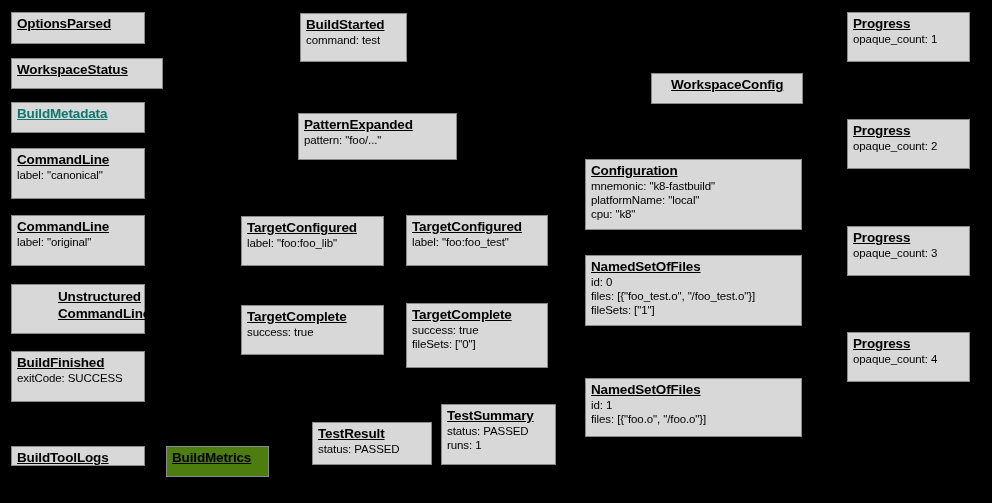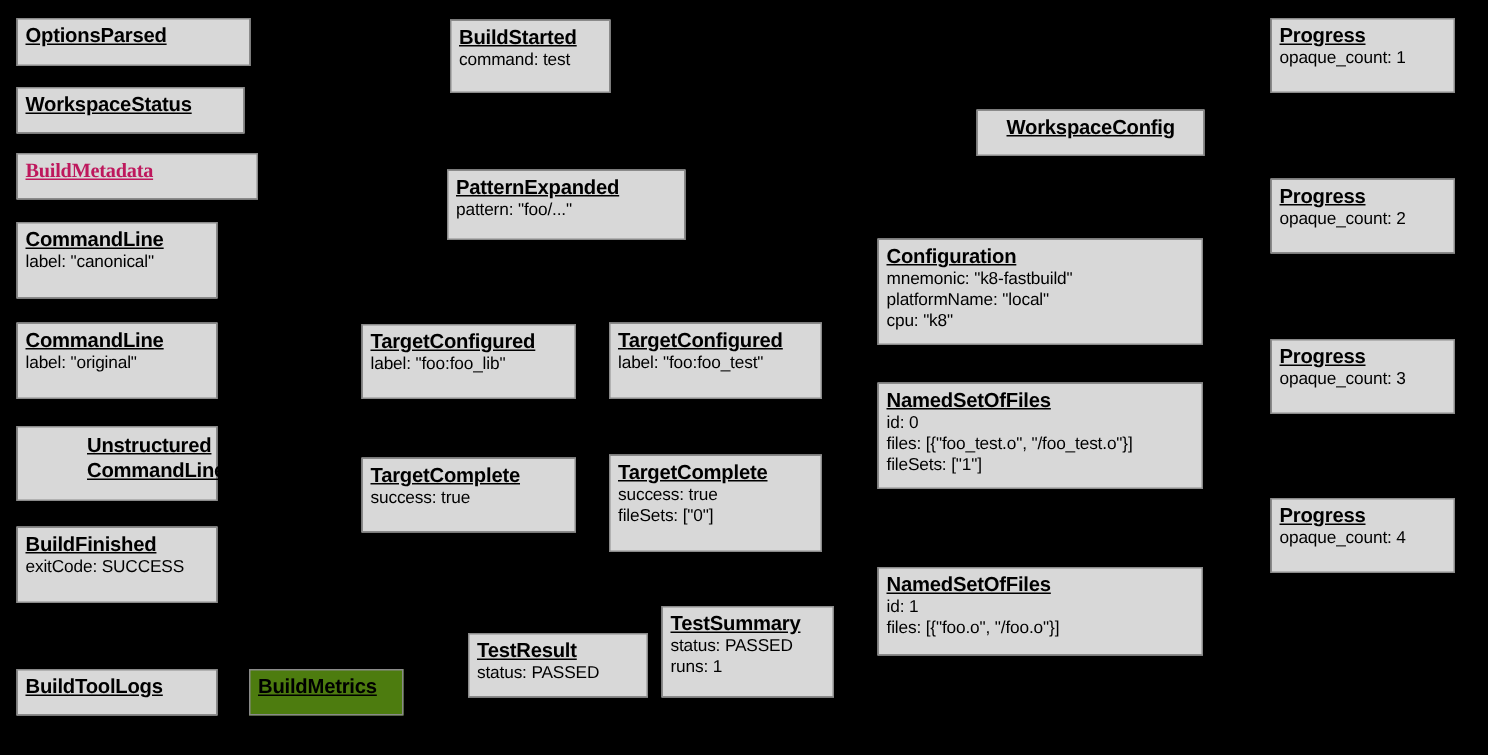--- a/index.html
+++ b/index.html
@@ -54,21 +54,21 @@
     font-size: 11.5px;
     line-height: 14px;
     white-space: nowrap;
     letter-spacing: -0.1px;
   }
 </style>
 </head>
 <body>
 
 <div id="canvas" style="width: 992px; height: 503px; background: rgb(0, 0, 0);">
-    <div class="node" style="left: 11px; top: 12px; width: 156px; height: 32px; background: rgb(216, 216, 216); border-color: rgb(138, 138, 138); color: rgb(0, 0, 0);">
+    <div class="node" style="left: 11px; top: 12px; width: 134px; height: 32px; background: rgb(216, 216, 216); border-color: rgb(138, 138, 138); color: rgb(0, 0, 0);">
       <div>
         <span class="node-title">OptionsParsed</span>
       </div>
     </div>
     <div class="node" style="left: 300px; top: 13px; width: 107px; height: 49px; background: rgb(216, 216, 216); border-color: rgb(138, 138, 138); color: rgb(0, 0, 0);">
       <div>
         <span class="node-title">BuildStarted</span>
       </div>
       <div class="node-fields">
         <span class="node-field">command: test</span>
@@ -85,21 +85,21 @@
     <div class="node" style="left: 11px; top: 58px; width: 152px; height: 31px; background: rgb(216, 216, 216); border-color: rgb(138, 138, 138); color: rgb(0, 0, 0);">
       <div>
         <span class="node-title">WorkspaceStatus</span>
       </div>
     </div>
     <div class="node" style="left: 651px; top: 73px; width: 152px; height: 31px; background: rgb(216, 216, 216); border-color: rgb(138, 138, 138); color: rgb(0, 0, 0); padding-left: 19px;">
       <div>
         <span class="node-title">WorkspaceConfig</span>
       </div>
     </div>
-    <div class="node" style="left: 11px; top: 102px; width: 161px; height: 31px; background: rgb(216, 216, 216); border-color: rgb(138, 138, 138); color: #be185d; font-family: Liberation Serif, serif;">
+    <div class="node" style="left: 11px; top: 102px; width: 134px; height: 31px; background: rgb(216, 216, 216); border-color: rgb(138, 138, 138); color: #0f766e;">
       <div>
         <span class="node-title">BuildMetadata</span>
       </div>
     </div>
     <div class="node" style="left: 298px; top: 113px; width: 159px; height: 47px; background: rgb(216, 216, 216); border-color: rgb(138, 138, 138); color: rgb(0, 0, 0);">
       <div>
         <span class="node-title">PatternExpanded</span>
       </div>
       <div class="node-fields">
         <span class="node-field">pattern: "foo/..."</span>
@@ -231,21 +231,21 @@
       </div>
     </div>
     <div class="node" style="left: 312px; top: 422px; width: 120px; height: 43px; background: rgb(216, 216, 216); border-color: rgb(138, 138, 138); color: rgb(0, 0, 0);">
       <div>
         <span class="node-title">TestResult</span>
       </div>
       <div class="node-fields">
         <span class="node-field">status: PASSED</span>
       </div>
     </div>
-    <div class="node" style="left: 11px; top: 446px; width: 134px; height: 31px; background: rgb(216, 216, 216); border-color: rgb(138, 138, 138); color: rgb(0, 0, 0);">
+    <div class="node" style="left: 11px; top: 446px; width: 134px; height: 20px; background: rgb(216, 216, 216); border-color: rgb(138, 138, 138); color: rgb(0, 0, 0);">
       <div>
         <span class="node-title">BuildToolLogs</span>
       </div>
     </div>
     <div class="node" style="left: 166px; top: 446px; width: 103px; height: 31px; background: #4d7c0f; border-color: rgb(138, 138, 138); color: rgb(0, 0, 0);">
       <div>
         <span class="node-title">BuildMetrics</span>
       </div>
     </div>
   </div>

